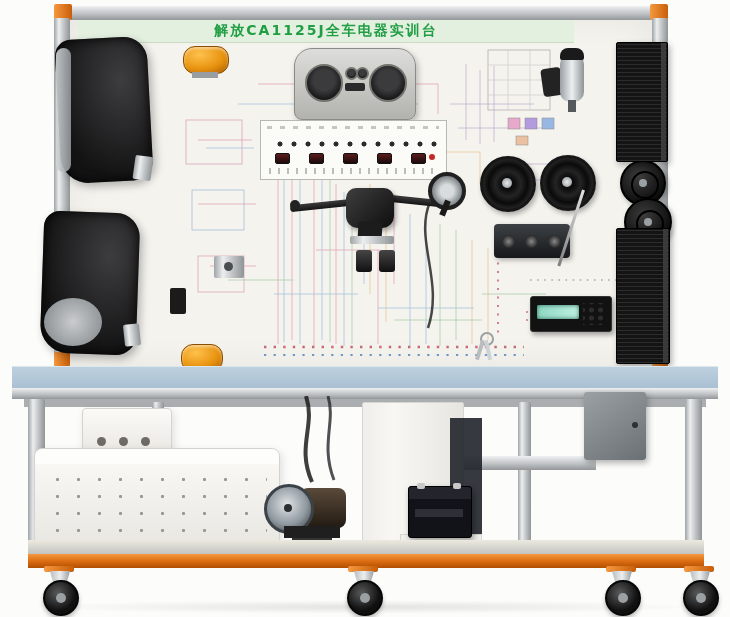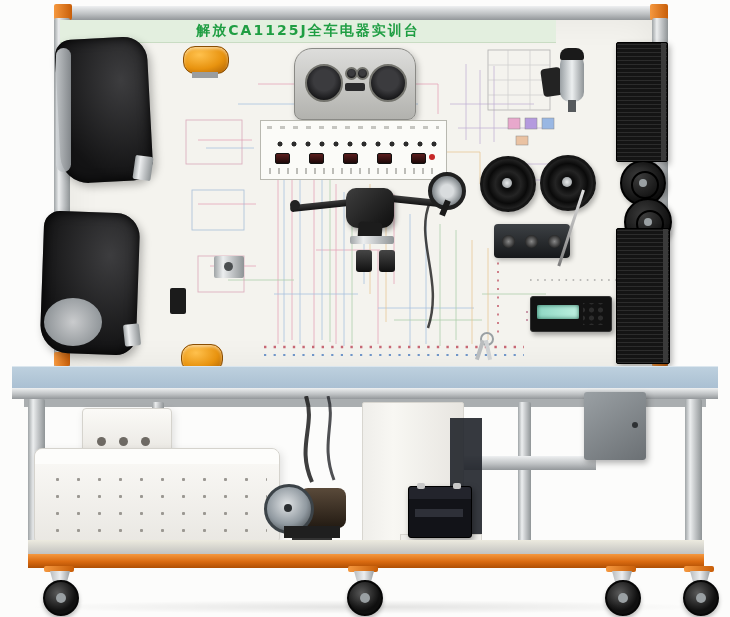--- a/index.html
+++ b/index.html
@@ -50,21 +50,21 @@
 
   <div class="a alu-h" style="left:62px;top:6px;width:600px;height:14px"></div>
   <div class="a orange-cap" style="left:54px;top:4px;width:18px;height:16px"></div>
   <div class="a orange-cap" style="left:650px;top:4px;width:18px;height:16px"></div>
   <div class="a alu-v" style="left:54px;top:18px;width:16px;height:352px"></div>
   <div class="a alu-v" style="left:652px;top:18px;width:16px;height:352px"></div>
   <div class="a orange-cap" style="left:54px;top:352px;width:16px;height:14px"></div>
   <div class="a orange-cap" style="left:652px;top:352px;width:16px;height:14px"></div>
 
   <div class="a board" style="left:70px;top:20px;width:582px;height:346px"></div>
-  <div class="a header" style="left:60px;top:20px;width:496px;height:22px">
+  <div class="a header" style="left:78px;top:20px;width:496px;height:22px">
     <span class="title">解放CA1125J全车电器实训台</span>
   </div>
 
   <svg class="a" style="left:78px;top:44px" width="566" height="318" viewBox="0 0 566 318">
     <g fill="none" stroke-width=".8" opacity=".55">
       <path stroke="#d9648e" d="M120,96 h54 M120,160 h58 M132,222 h46 M200,120 V300 M214,128 V296 M236,96 V302 M258,140 V300 M238,206 h64 M300,206 V300 M316,150 V240 M180,40 H360 M360,40 V70"></path>
       <path stroke="#6b9bd2" d="M128,104 h48 M206,124 V298 M222,132 V300 M244,120 V296 M266,148 V302 M286,160 V240 M332,170 V302 M348,176 V300 M196,250 h84 M300,264 h96 M160,60 H340"></path>
       <path stroke="#74b274" d="M252,130 V298 M274,150 V300 M362,180 V302 M378,186 V296 M150,236 h66 M316,276 h88 M404,250 h64"></path>
       <path stroke="#dca14e" d="M292,140 V250 M308,156 V278 M394,196 V300 M410,204 V296 M330,108 h72 M402,108 V140"></path>
       <path stroke="#9b7fc0" d="M388,20 V96 M402,26 V100 M416,22 V98 M372,60 h84 M380,84 h92 M430,120 h78 M430,136 h64"></path>

